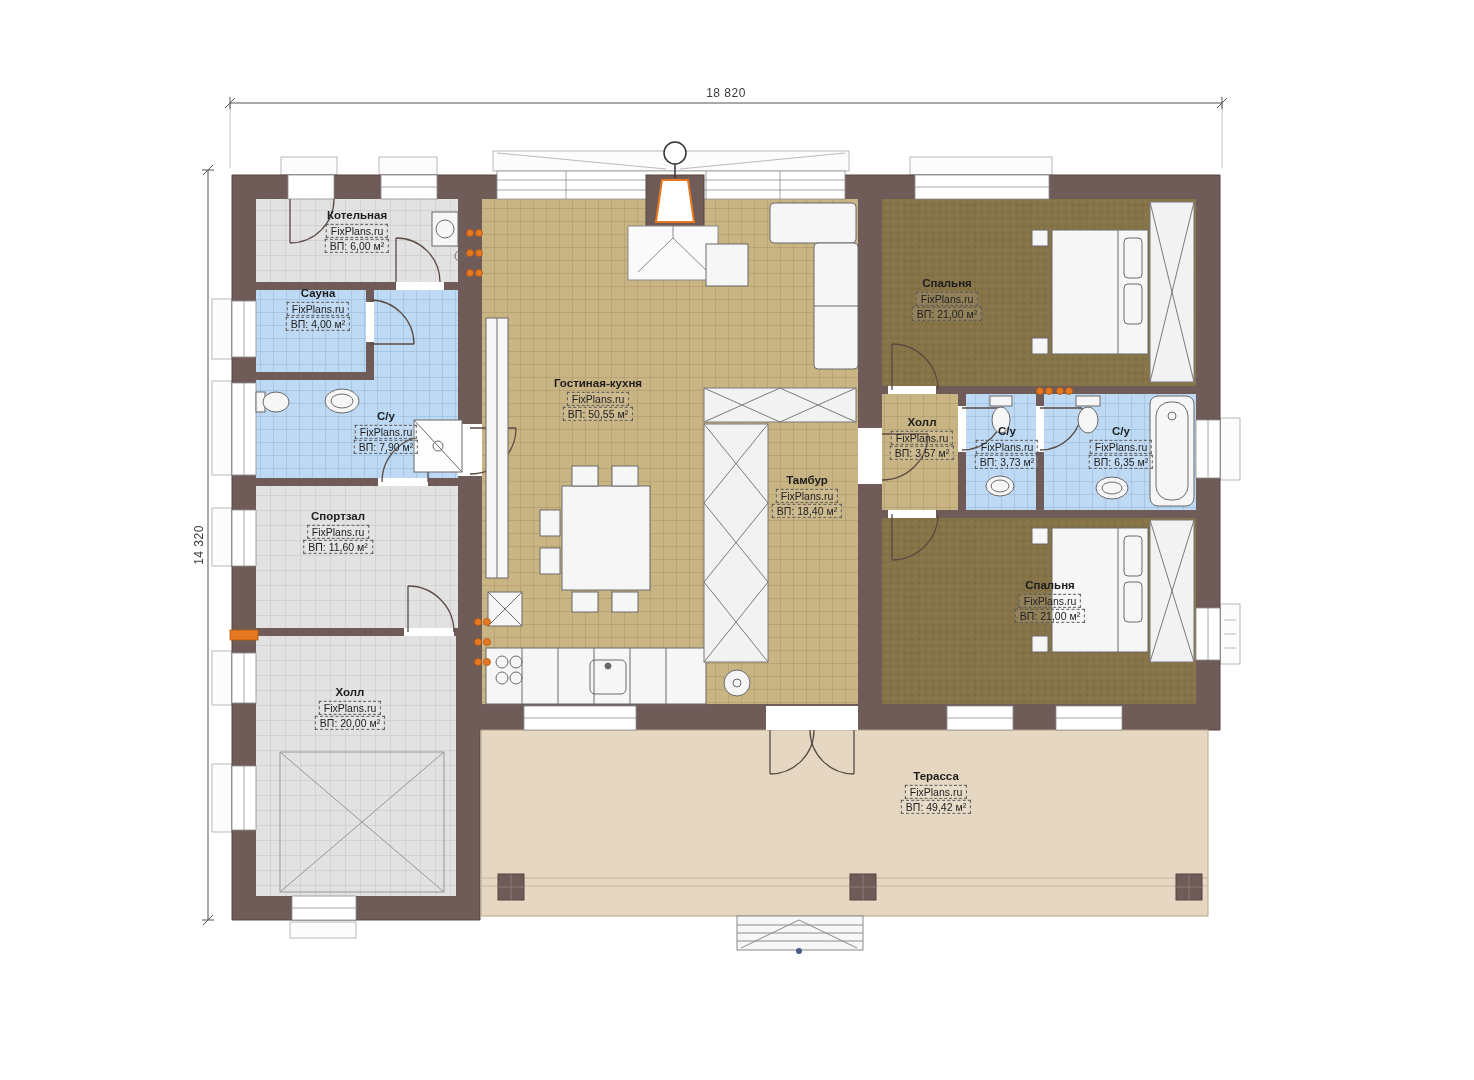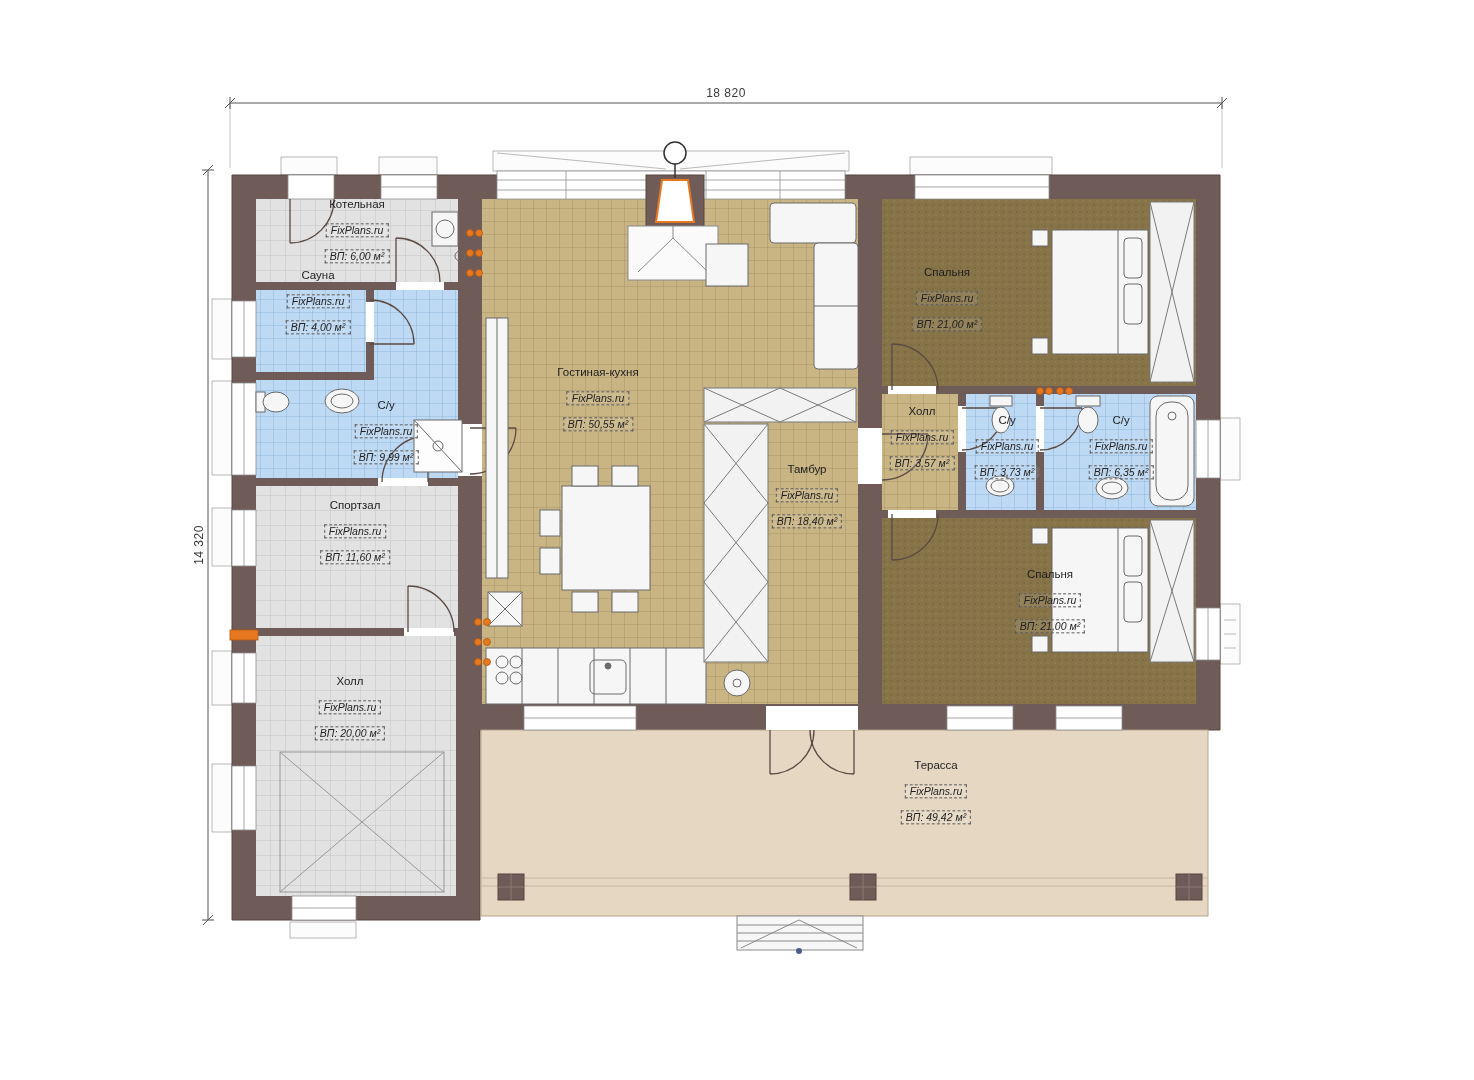--- a/index.html
+++ b/index.html
@@ -7,28 +7,28 @@
     position:relative;width:1474px;height:1060px;background:#ffffff;overflow:hidden;
     font-family:"Liberation Sans",sans-serif;color:#333;
   }
   .canvas svg{position:absolute;left:0;top:0;}
   
   .dim{position:absolute;font-size:12px;color:#3a3a3a;letter-spacing:.5px;white-space:nowrap;}
   .dim-top{left:726px;top:86px;transform:translateX(-50%);}
   .dim-left{left:199px;top:545px;transform:translate(-50%,-50%) rotate(-90deg);}
   
   .room-label{position:absolute;transform:translate(-50%,-50%);text-align:center;z-index:5;line-height:1.15;}
-  .rl-name{font-weight:normal;font-size:11.5px;color:#1d1d1d;margin-bottom:2px;white-space:nowrap;}
-  .rl-brand,.rl-area{display:block;width:-moz-fit-content;width:fit-content;margin:12px auto 0 auto;
+  .rl-name{font-weight:bold;font-size:11.5px;color:#1d1d1d;margin-bottom:2px;white-space:nowrap;}
+  .rl-brand,.rl-area{display:block;width:-moz-fit-content;width:fit-content;margin:1px auto 0 auto;
     border:1px dashed #5a5a5a;padding:0 4px;font-size:10.5px;color:#222;white-space:nowrap;
-    background:rgba(255,255,255,0.10);font-style:italic;}
+    background:rgba(255,255,255,0.10);}
   .lbl-boiler{left:357px;top:231px}
-  .lbl-sauna{left:318px;top:302px}
+  .lbl-sauna{left:318px;top:309px}
   .lbl-bath-left{left:386px;top:432px}
-  .lbl-gym{left:355px;top:532px}
+  .lbl-gym{left:338px;top:532px}
   .lbl-garage{left:350px;top:708px}
   .lbl-living{left:598px;top:399px}
   .lbl-tambour{left:807px;top:496px}
   .lbl-hall{left:922px;top:438px}
   .lbl-bath-small{left:1007px;top:447px}
   .lbl-bath-big{left:1121px;top:447px}
   .lbl-bedroom-top{left:947px;top:299px}
   .lbl-bedroom-bottom{left:1050px;top:601px}
   .lbl-terrace{left:936px;top:792px}
 </style>
@@ -411,21 +411,21 @@
   <div class="rl-area">ВП: 6,00 м²</div>
 </div>
 <div class="room-label lbl-sauna">
   <div class="rl-name">Сауна</div>
   <div class="rl-brand">FixPlans.ru</div>
   <div class="rl-area">ВП: 4,00 м²</div>
 </div>
 <div class="room-label lbl-bath-left">
   <div class="rl-name">С/у</div>
   <div class="rl-brand">FixPlans.ru</div>
-  <div class="rl-area">ВП: 9,99 м²</div>
+  <div class="rl-area">ВП: 7,90 м²</div>
 </div>
 <div class="room-label lbl-gym">
   <div class="rl-name">Спортзал</div>
   <div class="rl-brand">FixPlans.ru</div>
   <div class="rl-area">ВП: 11,60 м²</div>
 </div>
 <div class="room-label lbl-garage">
   <div class="rl-name">Холл</div>
   <div class="rl-brand">FixPlans.ru</div>
   <div class="rl-area">ВП: 20,00 м²</div>

